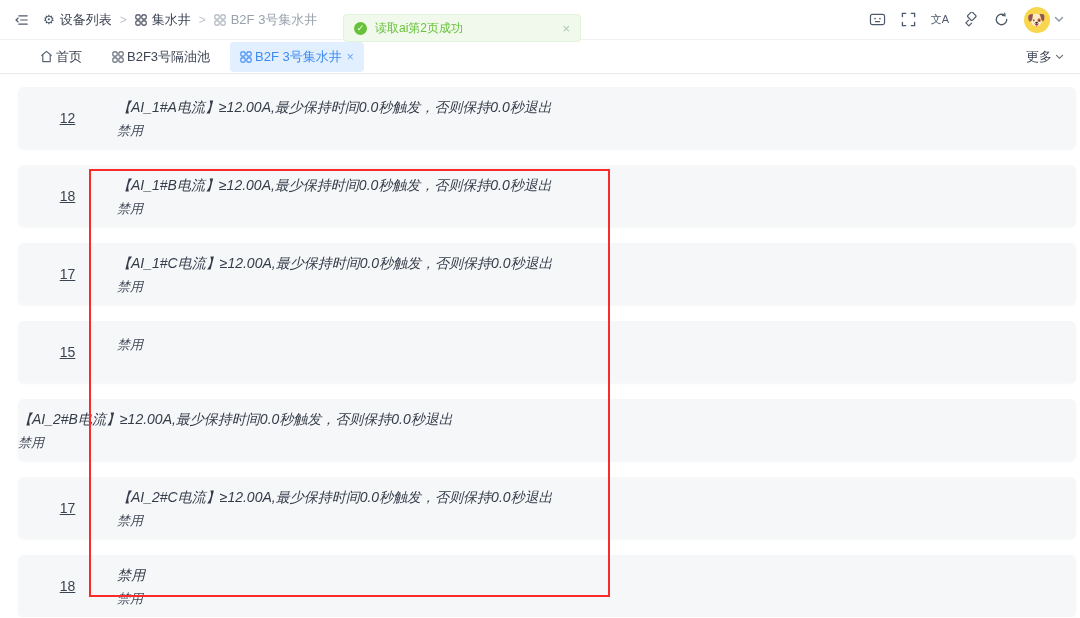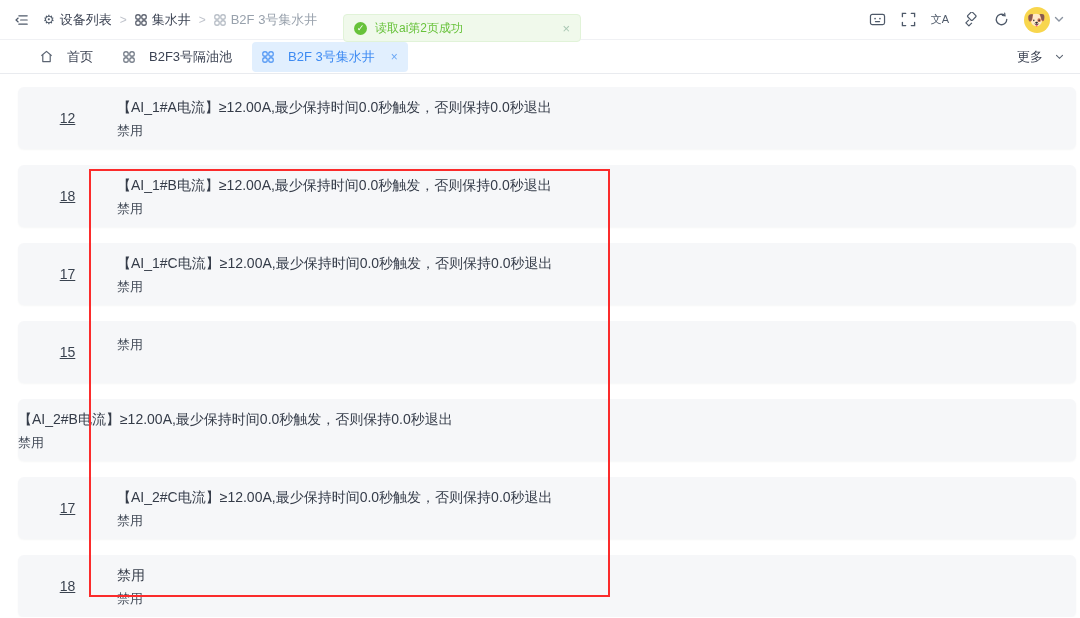--- a/index.html
+++ b/index.html
@@ -30,36 +30,36 @@
     background:#f0f9eb; border:1px solid #e1f3d8; border-radius:4px;
     display:flex; align-items:center; padding:0 10px; gap:8px; }
   .toast-check { width:13px; height:13px; border-radius:50%; background:#67c23a; color:#fff;
     font-size:9px; line-height:13px; text-align:center; flex:none; }
   .toast-text { font-size:12px; color:#67c23a; flex:1; }
   .toast-close { color:#a9c7b3; font-size:13px; cursor:pointer; }
 
   
   .tabbar { height:34px; display:flex; align-items:center; padding:0 16px 0 30px;
     border-bottom:1px solid #e9ebef; background:#fff; }
-  .tab { display:flex; align-items:center; gap:14px; font-size:13px; color:#3c4353;
+  .tab { display:flex; align-items:center; gap:3px; font-size:13px; color:#3c4353;
     padding:6px 10px; margin-right:10px; border-radius:4px; cursor:pointer; white-space:nowrap; }
   .tab svg, .tab .glyph { color:#5b6472; }
   .tab.active { background:#e1effe; color:#3d8af2; }
   .tab.active svg { color:#3d8af2; }
   .tab-close { font-size:12px; color:#6aa7f5; margin-left:2px; cursor:pointer; }
-  .more-btn { margin-left:auto; display:flex; align-items:center; gap:12px;
+  .more-btn { margin-left:auto; display:flex; align-items:center; gap:3px;
     font-size:13px; color:#3c4353; cursor:pointer; }
 
   
   .content { position:relative; padding-top:13px; height:543px; overflow:hidden; }
   .row-card { width:1058px; height:62px; margin:0 4px 16px 18px; background:#f6f7f9;
     border-radius:6px; display:flex; box-shadow:0 1px 2px rgba(30,40,60,0.04); cursor:pointer; }
   .row-number { width:99px; flex:none; display:flex; align-items:center; justify-content:center;
     font-size:14px; color:#3a4350;text-decoration:underline; }
-  .row-body { padding-top:10px; }
+  .row-body { padding-top:10px;font-style:italic; }
   .row-title { font-size:14px; color:#353c49; line-height:20px; }
   .row-status { font-size:13px; color:#434b58; margin-top:5px; line-height:18px; }
 
   
   .red-box { position:absolute; left:89px; top:95px; width:521px; height:428px;
     border:2px solid #fb2b2b; z-index:40; pointer-events:none; }
 
   svg { display:block; }
 </style>
 </head>

